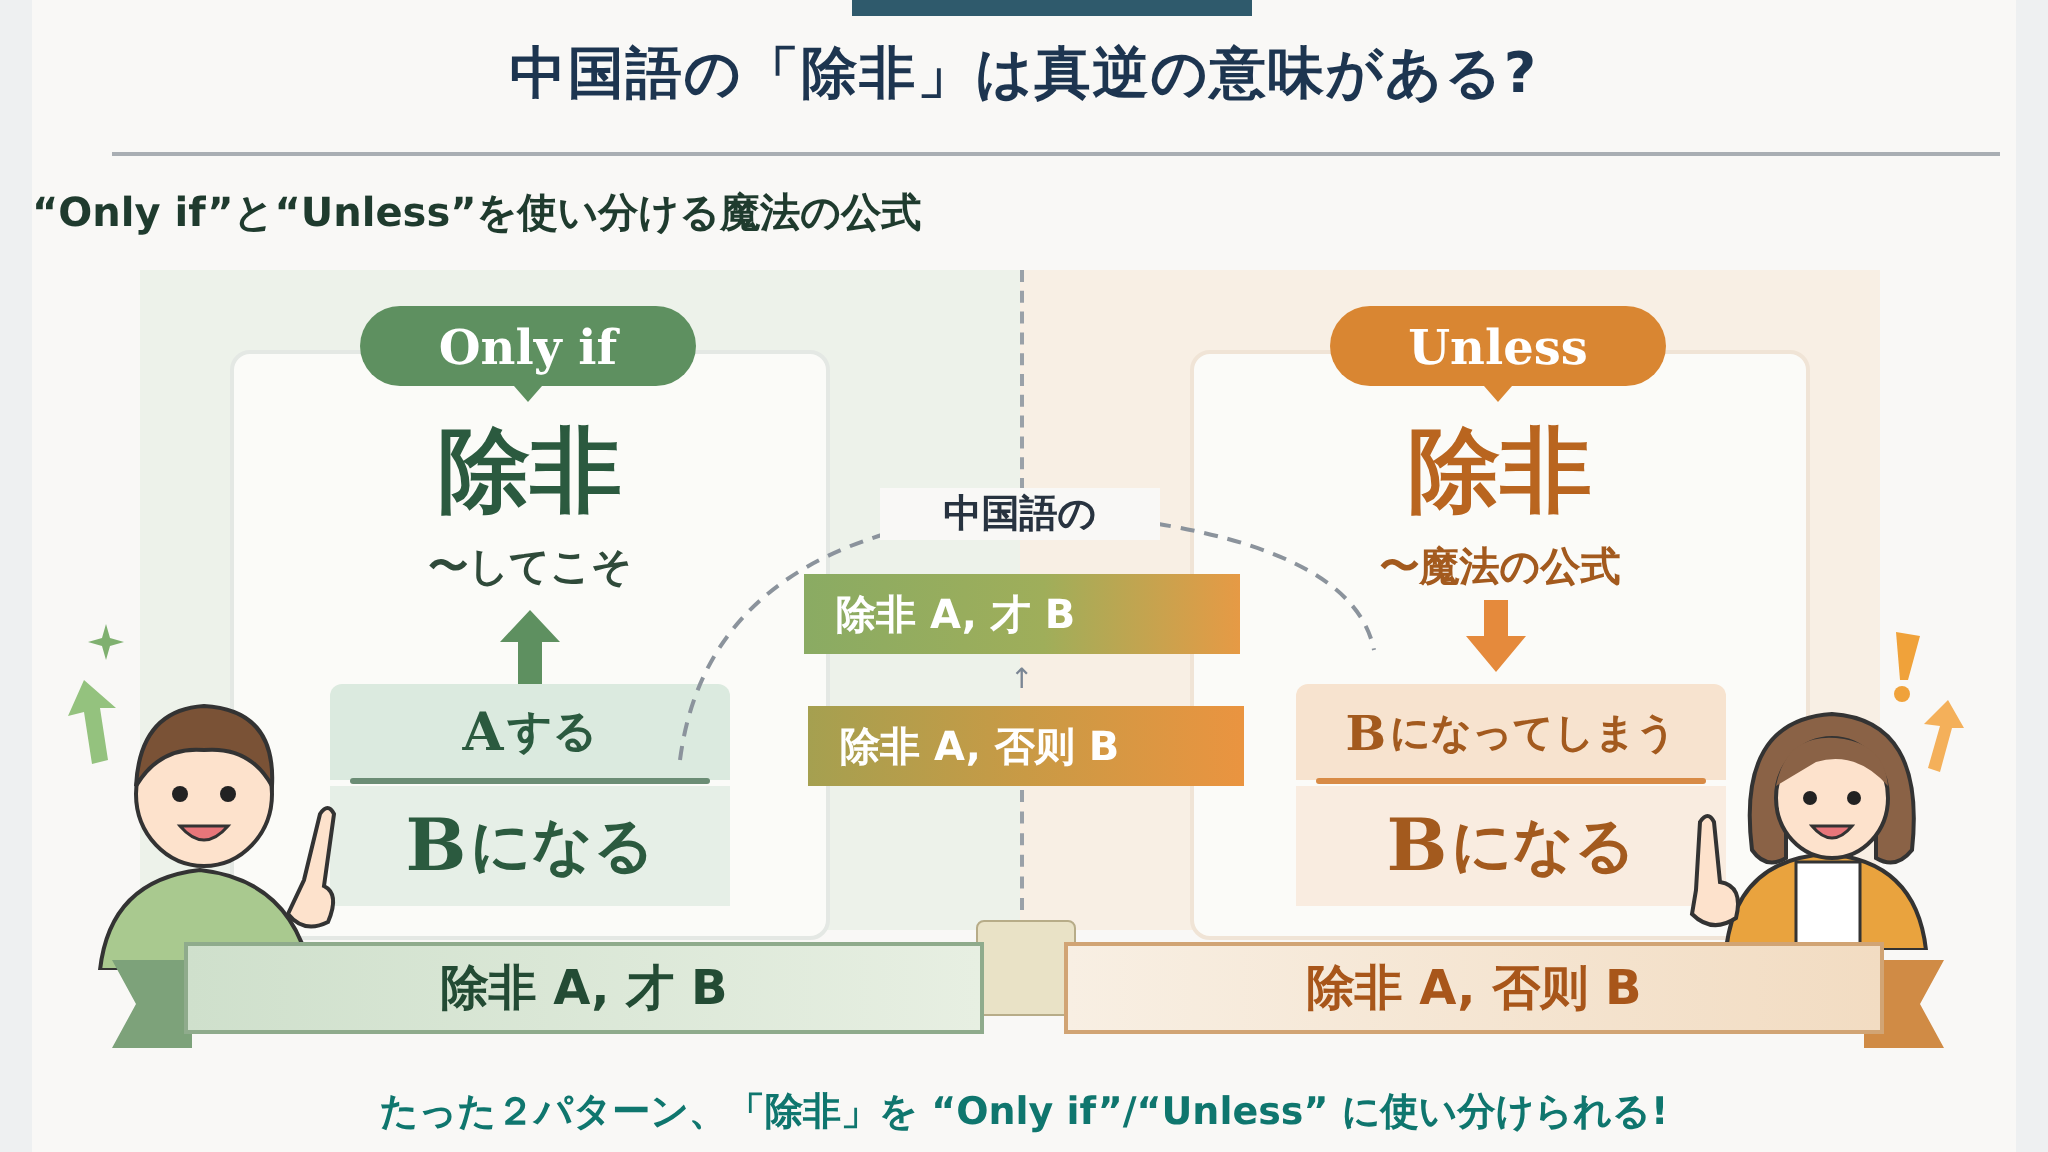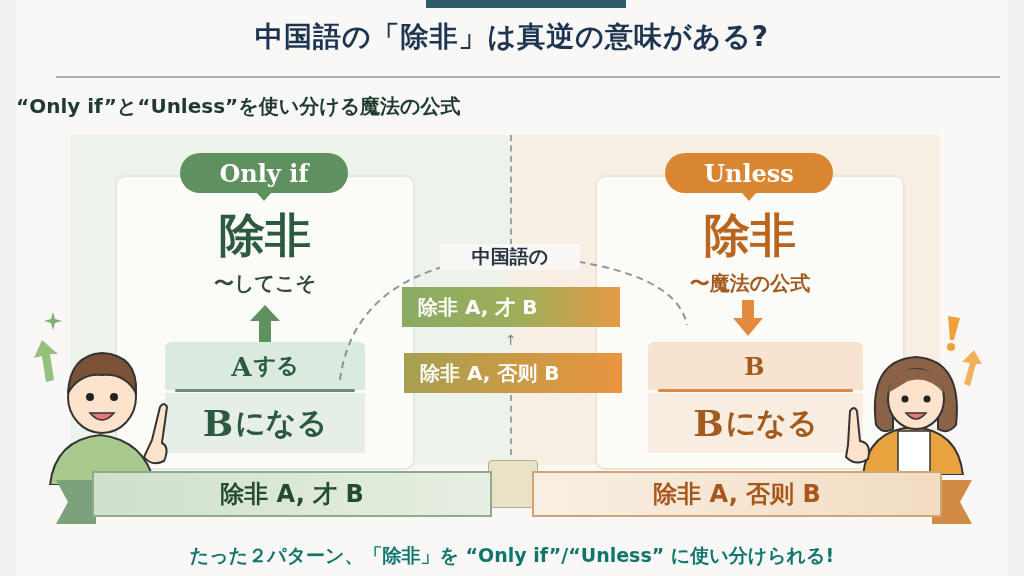--- a/index.html
+++ b/index.html
@@ -161,20 +161,21 @@
 </div>
 
 <div class="bubble bubble-orange">Unless</div>
 <div class="big-kanji kanji-right">除非</div>
 <div class="gloss gloss-right">〜魔法の公式</div>
 <svg class="arrow-down" viewBox="0 0 30 36">
   <polygon points="9,0 21,0 21,18 30,18 15,36 0,18 9,18" fill="#e58a3c"></polygon>
 </svg>
 <div class="card card-a-right">
   <span class="serif-letter">B</span>
+  <span>になってしまう</span>
 </div>
 <div class="divider-right"></div>
 <div class="card card-b-right">
   <span class="serif-letter">B</span>
   <span>になる</span>
 </div>
 
 <svg class="arc" viewBox="0 0 360 140">
   <path d="M5,135 Q20,20 180,10 Q340,20 352,80" fill="none" stroke="#8b939c" stroke-width="2" stroke-dasharray="7,5"></path>
 </svg>

